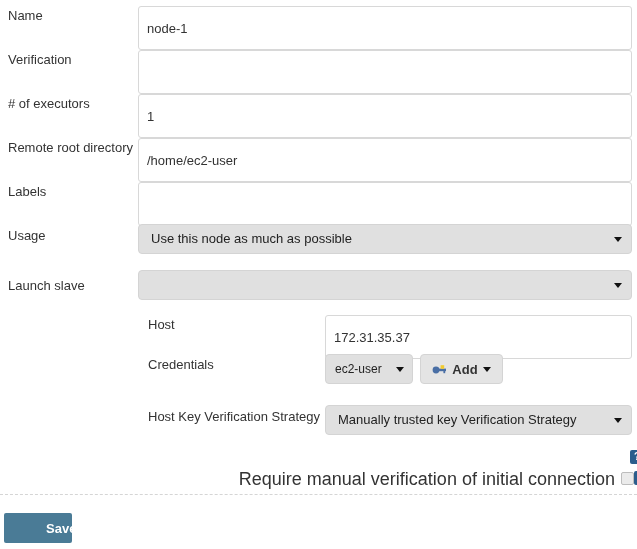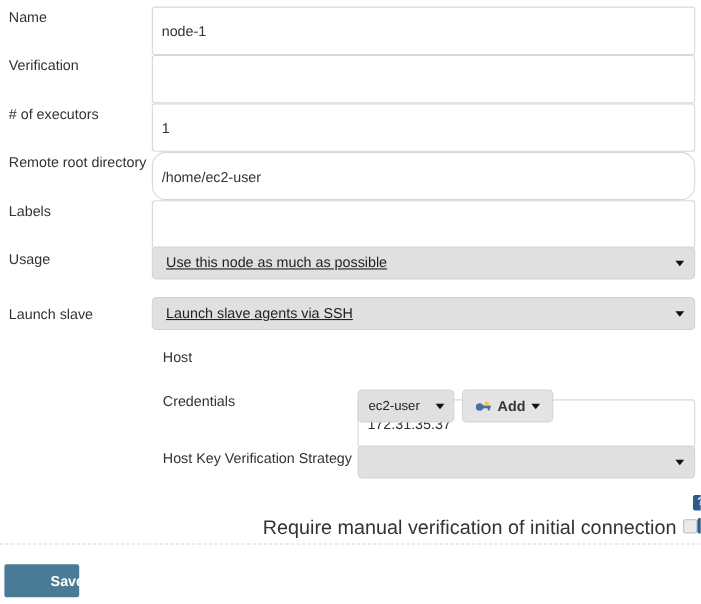--- a/index.html
+++ b/index.html
@@ -54,40 +54,38 @@
     font-family: "Liberation Sans", sans-serif;
     font-size: 13px;
     color: #333333;
     padding: 0 8px;
     line-height: 26px;
     outline: none;
   }
   .text-input.nested {
     left: 325px;
     width: 307px;
-    margin-top: 48px;
   }
 
   
   .select {
     position: absolute;
     left: 138px;
     width: 494px;
     height: 30px;
     box-sizing: border-box;
     background: #e0e0e0;
     border: 1px solid #d4d4d4;
     border-radius: 4px;
     font-size: 13px;
     color: #222222;
     line-height: 28px;
     padding: 0 24px 0 12px;
     white-space: nowrap;
     overflow: hidden;
-    text-decoration: underline;
   }
   .select.nested {
     left: 325px;
     width: 307px;
   }
   .select .caret {
     position: absolute;
     right: 9px;
     top: 50%;
     margin-top: -2px;
@@ -237,40 +235,39 @@
     <input class="text-input" style="top: -2px;" value="">
   </div>
 
   <div class="row" style="top:96px;">
     <div class="label"># of executors</div>
     <input class="text-input" style="top: -2px;" value="1">
   </div>
 
   <div class="row" style="top:140px;">
     <div class="label">Remote root directory</div>
-    <input class="text-input" style="top: -2px; border-radius: 13px;" value="/home/ec2-user">
+    <input class="text-input" style="top: -2px;" value="/home/ec2-user">
   </div>
 
   <div class="row" style="top:184px;">
     <div class="label">Labels</div>
     <input class="text-input" style="top: -2px;" value="">
   </div>
 
   <div class="row" style="top:228px;">
     <div class="label">Usage</div>
     <div class="select" style="top:-4px;">
       <span>Use this node as much as possible</span>
       <span class="caret"></span>
     </div>
   </div>
 
   <div class="row" style="top:278px;">
     <div class="label">Launch slave</div>
     <div class="select" style="top:-8px;">
-      <span>Launch slave agents via SSH</span>
       <span class="caret"></span>
     </div>
   </div>
 
   <div class="row" style="top:317px;">
     <div class="label nested">Host</div>
     <input class="text-input nested" style="top: -2px;" value="172.31.35.37">
   </div>
 
   <div class="row" style="top:357px;">
@@ -289,20 +286,21 @@
         </svg>
       </span>
       <span>Add</span>
       <span class="caret"></span>
     </div>
   </div>
 
   <div class="row" style="top:409px;">
     <div class="label nested">Host Key Verification Strategy</div>
     <div class="select nested" style="top:-4px;">
+      <span>Manually trusted key Verification Strategy</span>
       <span class="caret"></span>
     </div>
   </div>
 
   <div class="help-icon" style="right:-7px; top:450px;">?</div>
 
   <div class="cb-row" style="top:471px; right:0;">
     <div class="cb-label">Require manual verification of initial connection</div>
     <div class="checkbox"></div>
   </div>

